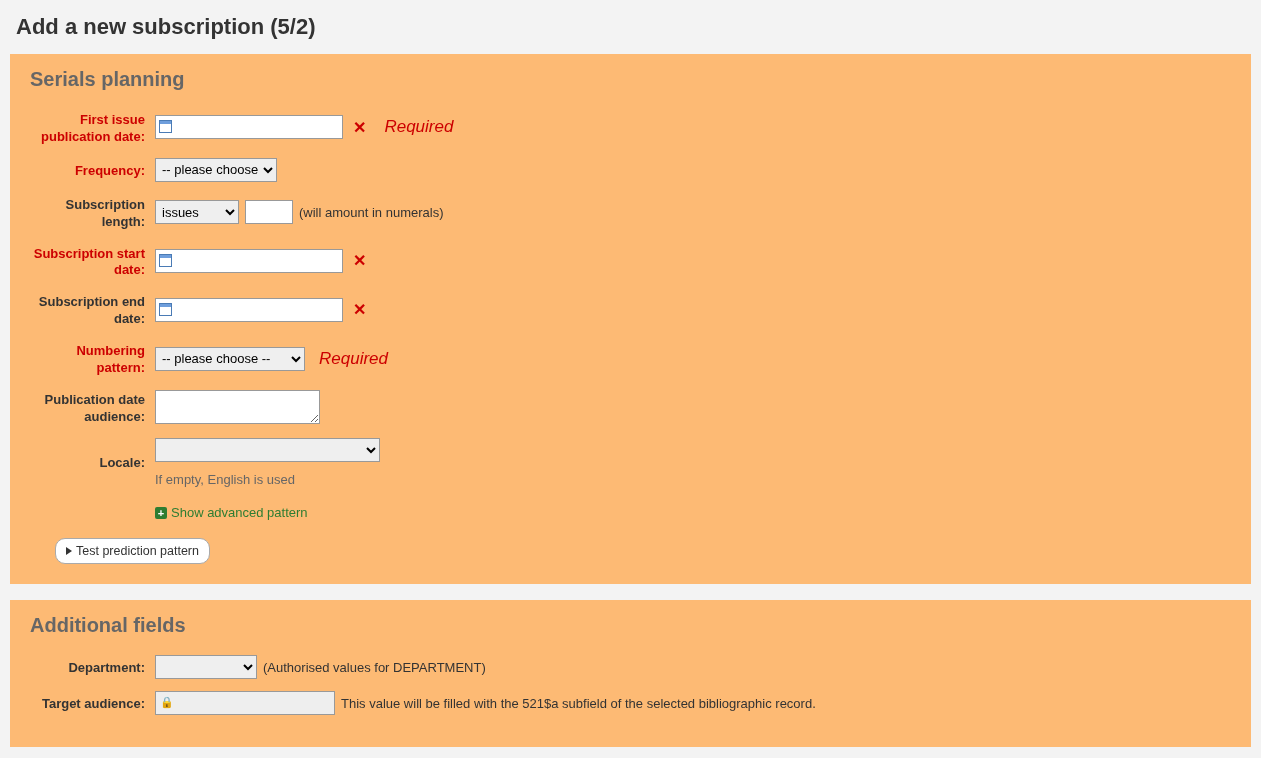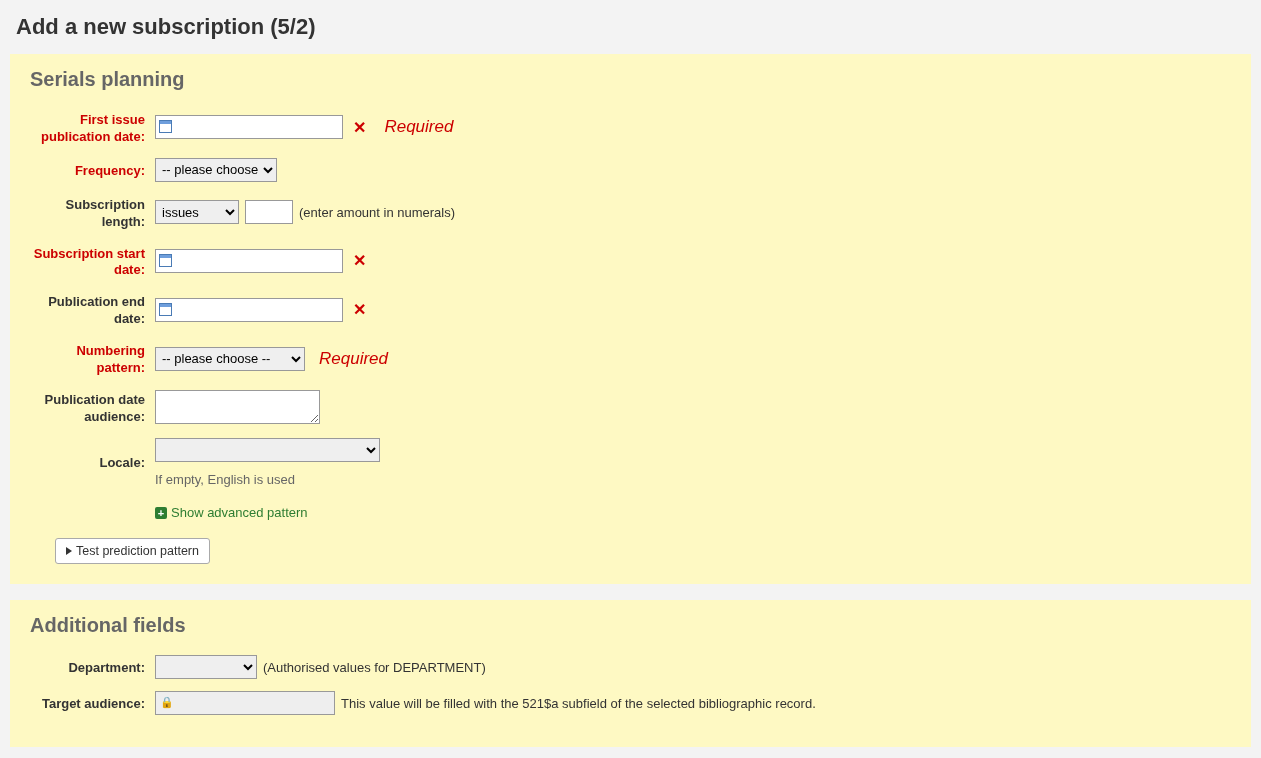--- a/index.html
+++ b/index.html
@@ -14,21 +14,21 @@
   .page {
     padding: 10px 10px 10px 10px;
   }
   h1.page-title {
     font-size: 22px;
     font-weight: bold;
     margin: 4px 0 14px 6px;
     color: #333;
   }
   .panel {
-    background: #fef9c3;
+    background: #fdba74;
     padding: 14px 20px 20px 20px;
     margin-bottom: 16px;
   }
   h2.section-title {
     font-size: 20px;
     font-weight: bold;
     color: #666;
     margin: 0 0 18px 0;
   }
   .form-row {
@@ -153,21 +153,21 @@
     line-height: 12px;
     text-align: center;
     font-weight: bold;
     border-radius: 2px;
   }
   .btn {
     border: 1px solid #aaa;
     background: #fff;
     padding: 5px 10px;
     font-size: 12.5px;
-    border-radius: 3px;
+    border-radius: 10px;
     cursor: pointer;
     display: inline-flex;
     align-items: center;
     gap: 4px;
     color: #333;
   }
   .play-icon {
     width: 0; height: 0;
     border-left: 6px solid #333;
     border-top: 4px solid transparent;
@@ -207,37 +207,37 @@
       </div>
     </div>
 
     <div class="form-row">
       <div class="form-label">Subscription length:</div>
       <div class="form-control-area">
         <select style="width:84px;">
           <option>issues</option>
         </select>
         <input type="text" class="plain-input" style="width: 48px;" value="">
-        <span class="hint">(enter amount in numerals)</span>
+        <span class="hint">(will amount in numerals)</span>
       </div>
     </div>
 
     <div class="form-row">
       <div class="form-label required">Subscription start date:</div>
       <div class="form-control-area">
         <span class="input-wrap">
           <span class="cal-icon"></span>
           <input type="text" class="text-input" value="" style="">
         </span>
         <span class="x-clear">✕</span>
       </div>
     </div>
 
     <div class="form-row">
-      <div class="form-label">Publication end date:</div>
+      <div class="form-label">Subscription end date:</div>
       <div class="form-control-area">
         <span class="input-wrap">
           <span class="cal-icon"></span>
           <input type="text" class="text-input" value="" style="">
         </span>
         <span class="x-clear">✕</span>
       </div>
     </div>
 
     <div class="form-row">

